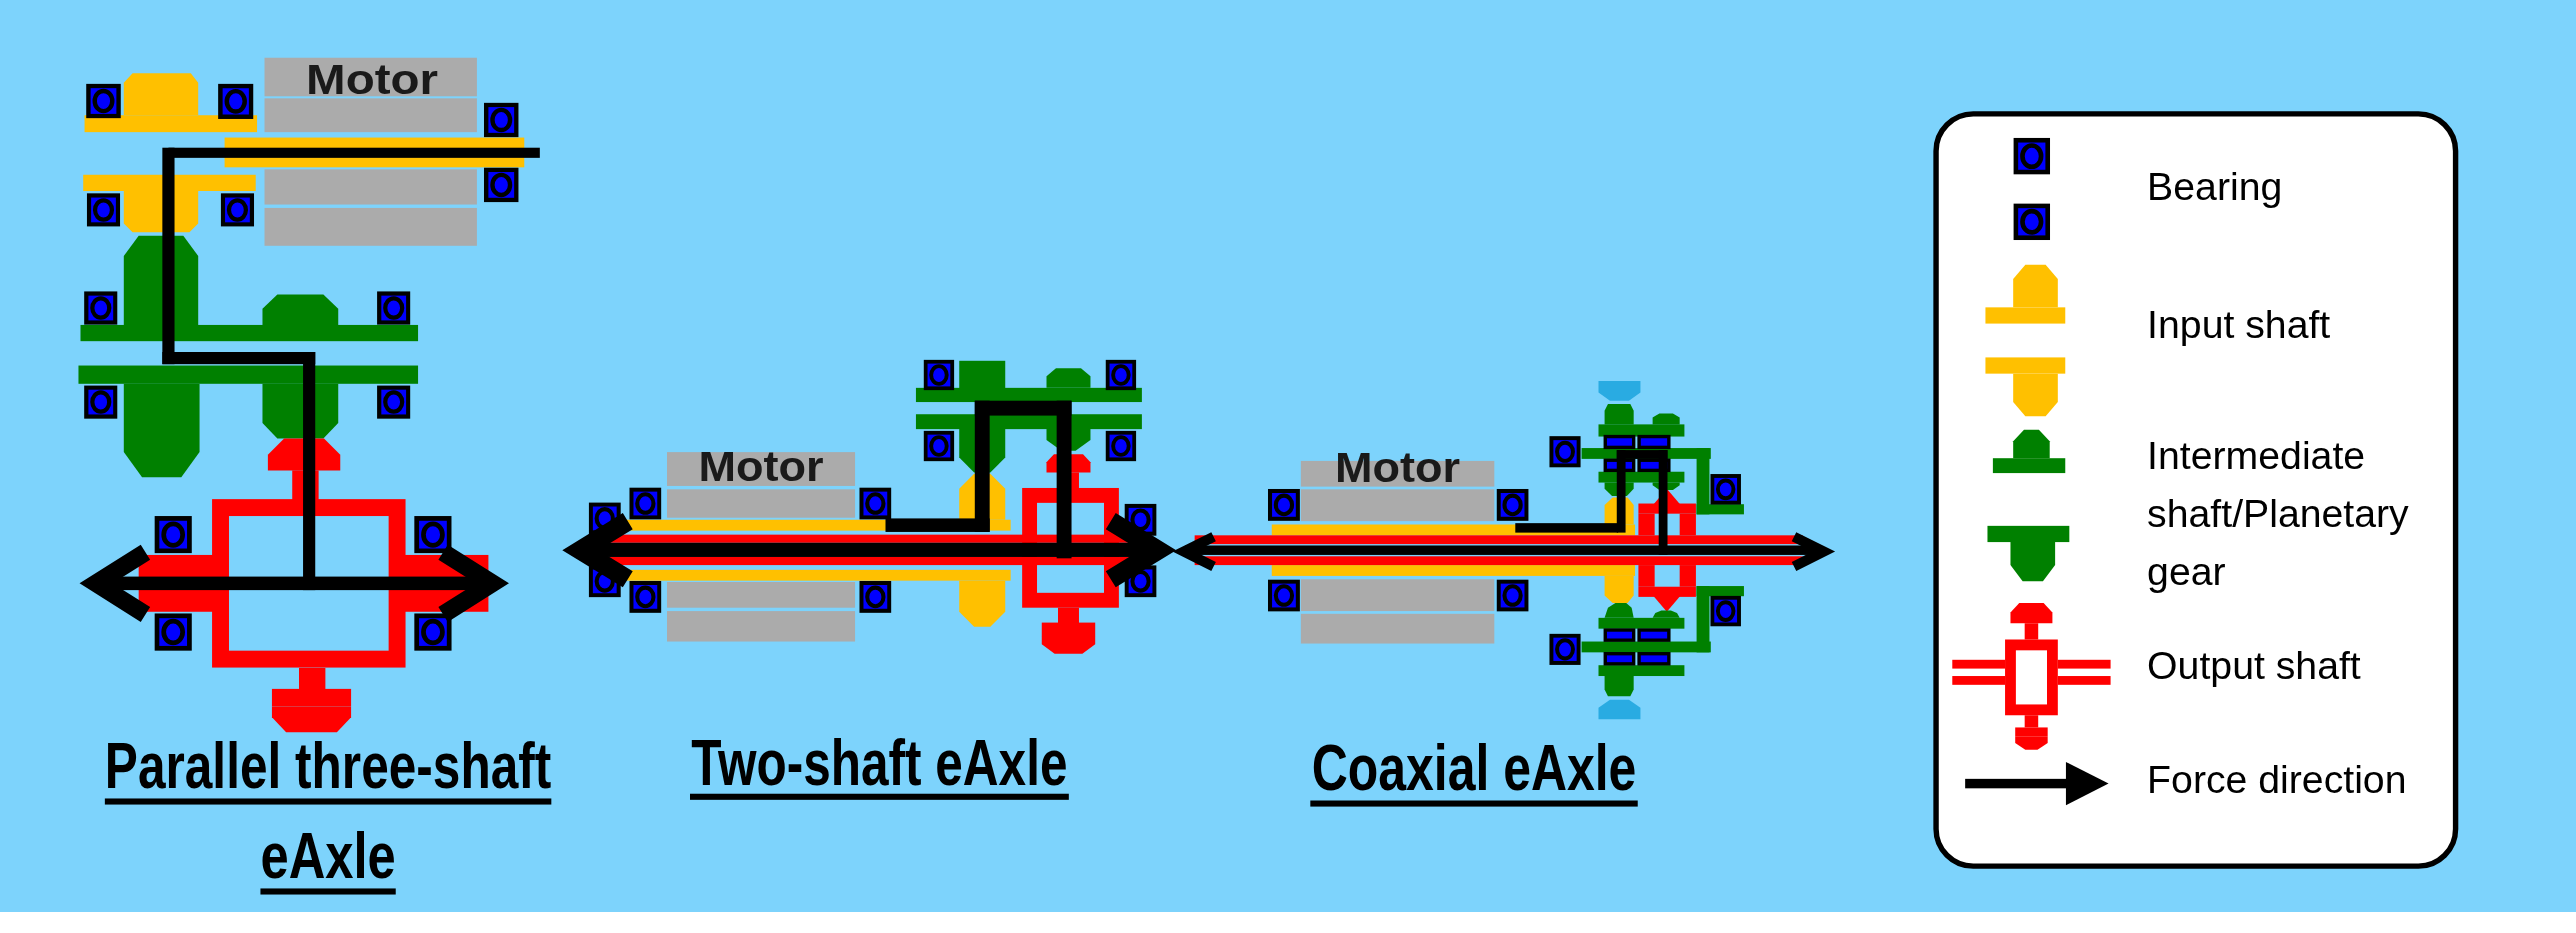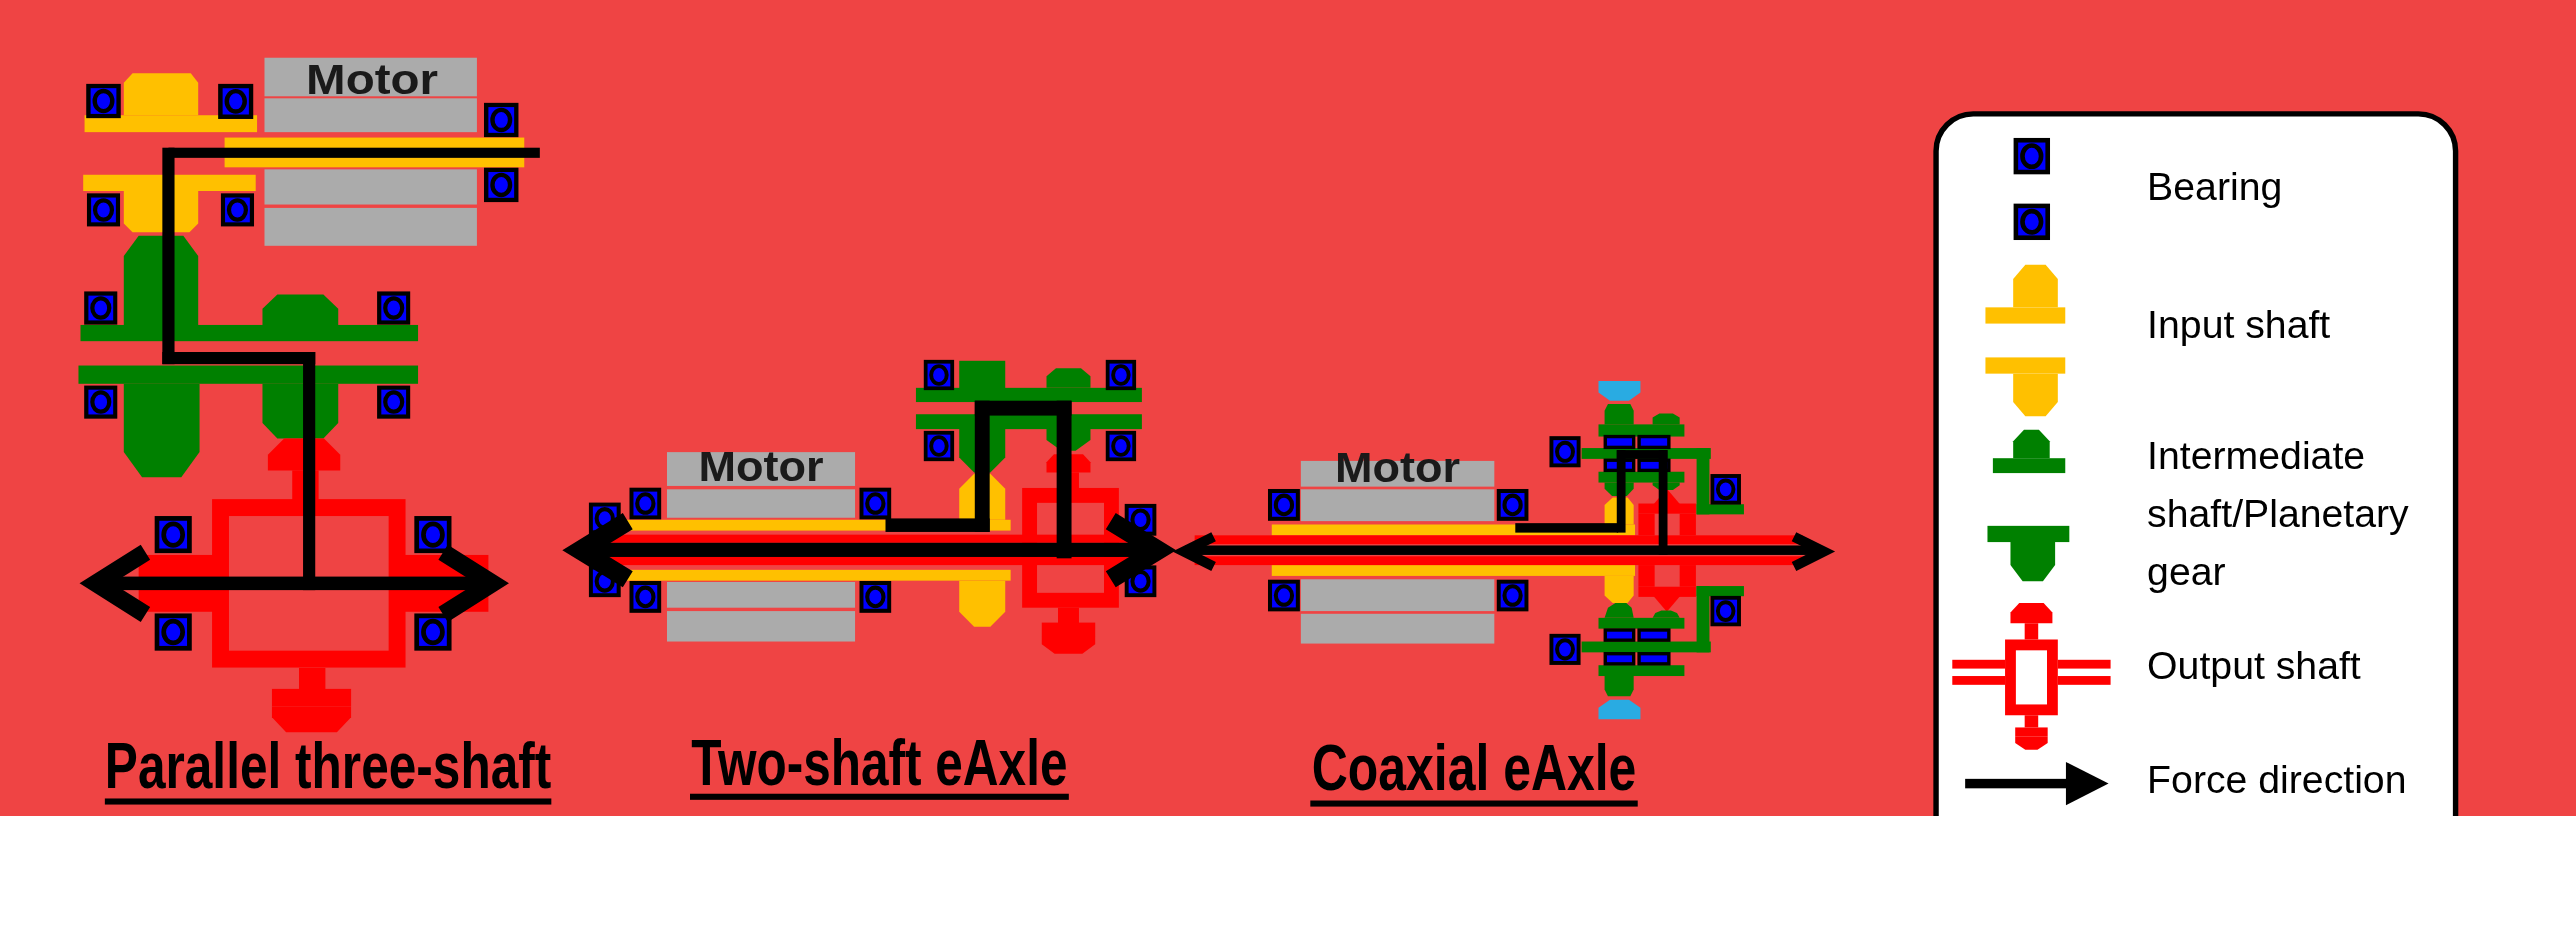--- a/index.html
+++ b/index.html
@@ -1,16 +1,16 @@
 <!DOCTYPE html>
 <html style="font-size:10.8px"><head>
 <meta charset="utf-8">
 <style>
   html,body{margin:0;padding:0;background:#ffffff;}
-  .canvas{position:relative;width:2576px;height:816px;background:#ef4444;font-family:"Liberation Sans",sans-serif;}
+  .canvas{position:relative;width:2576px;height:912px;background:#7dd3fc;font-family:"Liberation Sans",sans-serif;}
   svg{display:block;}
   .motor-label{font-weight:bold;font-size:62px;fill:#1a1a1a;}
   .caption{font-weight:bold;font-size:95px;fill:#000000;}
   .legend-label{font-size:58px;fill:#000000;}
 </style>
 </head>
 <body>
 
 <div class="canvas">
 <svg viewBox="0 0 3808 1380" width="2576" height="934">

